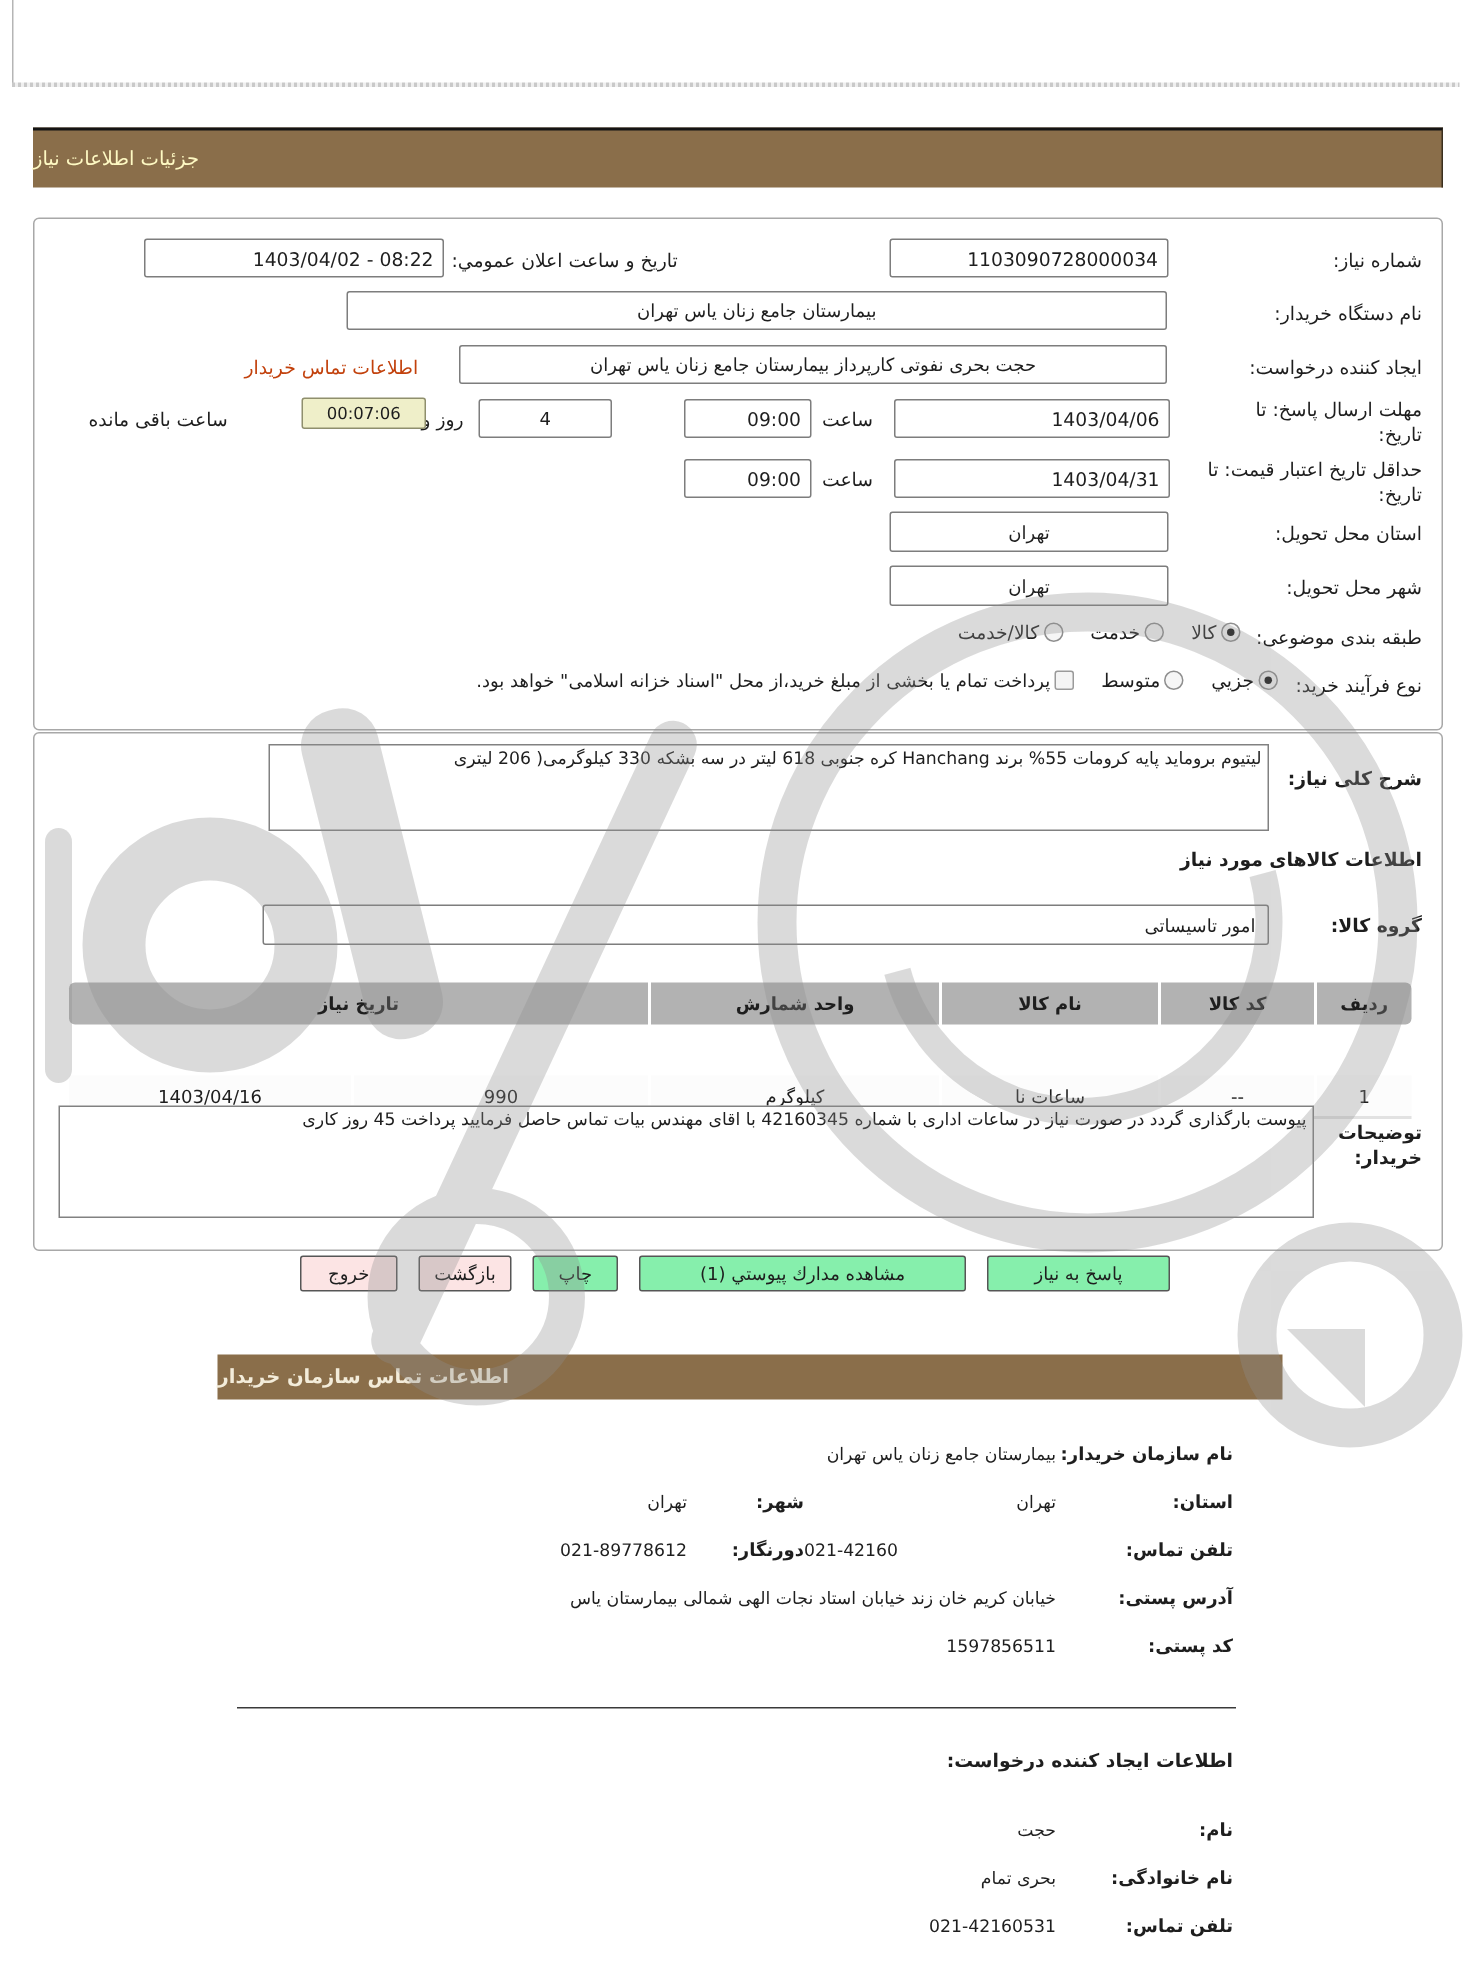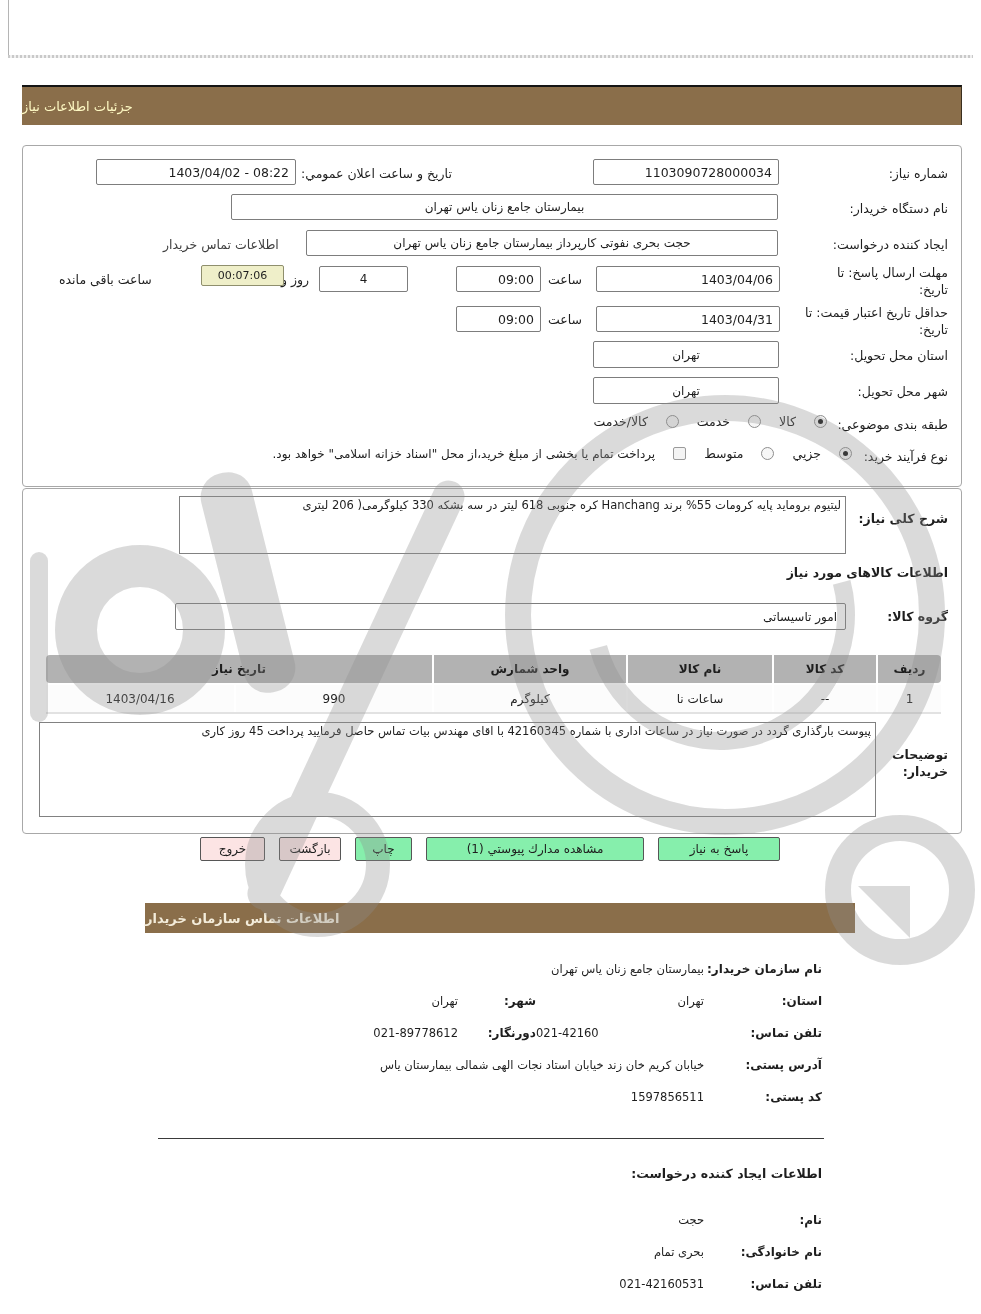--- a/index.html
+++ b/index.html
@@ -32,55 +32,55 @@
     position:absolute;left:145px;top:903px;width:710px;height:30px;box-sizing:border-box;
     display:flex;align-items:center;justify-content:flex-end;padding-right:16px;
     color:#f3ecda;font-size:13px;font-weight:bold;direction:rtl;z-index:2;
   }
   
   .panel{position:absolute;background:#fff;border:1px solid #a8a8a8;border-radius:4px;z-index:1}
   #panel1{left:22px;top:145px;width:938px;height:340px}
   #panel2{left:22px;top:488px;width:938px;height:344px}
   
   .optgroup{position:absolute;display:flex;direction:rtl;align-items:center;gap:18px}
-  .opt{display:flex;direction:rtl;align-items:center;gap:18px;font-size:12.5px}
+  .opt{display:flex;direction:rtl;align-items:center;gap:3px;font-size:12.5px}
   .radio{
     width:13px;height:13px;border:1px solid #8e8e8e;border-radius:50%;
     background:#f6f6f6;box-sizing:border-box;position:relative;flex:0 0 auto;
   }
   .radio.checked::after{
     content:"";position:absolute;left:3px;top:3px;width:5px;height:5px;border-radius:50%;background:#111;
   }
   .checkbox{
     width:13px;height:13px;border:1px solid #9a9a9a;border-radius:2px;background:#f4f4f4;
     box-sizing:border-box;flex:0 0 auto;
   }
   
   .timer{
     position:absolute;background:#efefc9;border:1px solid #8f8f6d;border-radius:2px;
     font-size:11px;display:flex;align-items:center;justify-content:center;direction:ltr;
     box-sizing:border-box;
   }
-  .link{position:absolute;color:#404040;font-size:12.5px;direction:rtl;cursor:pointer}
+  .link{position:absolute;color:#c2410c;font-size:12.5px;direction:rtl;cursor:pointer}
   
   .ta{
     position:absolute;background:#fff;border:1px solid #818181;box-sizing:border-box;
     font-size:11.5px;direction:rtl;text-align:right;padding:0 4px;line-height:1.45;overflow:hidden;
   }
   
   .gtable{position:absolute;left:23px;top:166px;width:895px;direction:rtl;font-size:12px}
   .g-head{display:flex;gap:2px}
   .g-head .cell{
     background:#b2b2b2;font-weight:bold;height:28px;display:flex;align-items:center;justify-content:center;
   }
   .g-head .cell:first-child{border-radius:0 4px 4px 0}
   .g-head .cell:last-child{border-radius:4px 0 0 4px}
   .g-row{display:flex;gap:2px;margin-top:2px;border-bottom:2px solid #e2e2e2}
   .g-row .cell{
-    background:#fcfcfc;height:27px;display:flex;align-items:center;justify-content:center;
+    background:#fcfcfc;height:27px;display:flex;align-items:center;justify-content:center;margin-top:32px;
   }
   .c0{width:63px}.c1{width:102px}.c2{width:144px}.c3{width:192px}.c4{width:196px}.c5{flex:1}
   
   .btnrow{position:absolute;left:200px;top:837px;width:580px;display:flex;direction:rtl;gap:14px;z-index:2}
   .btn{
     height:24px;border:1px solid #565656;border-radius:2px;font-size:12px;
     display:flex;align-items:center;justify-content:center;box-sizing:border-box;cursor:pointer;direction:rtl;
   }
   .btn.green{background:#86efac}
   .btn.pink{background:#fce4e4}
@@ -202,21 +202,21 @@
       <div class="cell c0">1</div>
       <div class="cell c1">--</div>
       <div class="cell c2">ساعات نا</div>
       <div class="cell c3">کیلوگرم</div>
       <div class="cell c4">990</div>
       <div class="cell c5 num">1403/04/16</div>
     </div>
   </div>
 
   <div class="lbl blbl" style="right:13px;top:258px;width:72px">توضیحات خریدار:</div>
-  <div class="ta" style="left:16px;top:233px;width:837px;height:95px">پیوست بارگذاری گردد  در صورت نیاز در ساعات اداری با شماره 42160345 با اقای مهندس بیات تماس حاصل فرمایید  پرداخت 45 روز کاری</div>
+  <div class="ta" style="left:16px;top:248px;width:837px;height:75px">پیوست بارگذاری گردد  در صورت نیاز در ساعات اداری با شماره 42160345 با اقای مهندس بیات تماس حاصل فرمایید  پرداخت 45 روز کاری</div>
 </div>
 
 <div class="btnrow">
   <div class="btn green" style="width:122px">پاسخ به نیاز</div>
   <div class="btn green" style="width:218px">مشاهده مدارك پیوستي (1)</div>
   <div class="btn green" style="width:57px">چاپ</div>
   <div class="btn pink" style="width:62px">بازگشت</div>
   <div class="btn pink" style="width:65px">خروج</div>
 </div>
 

